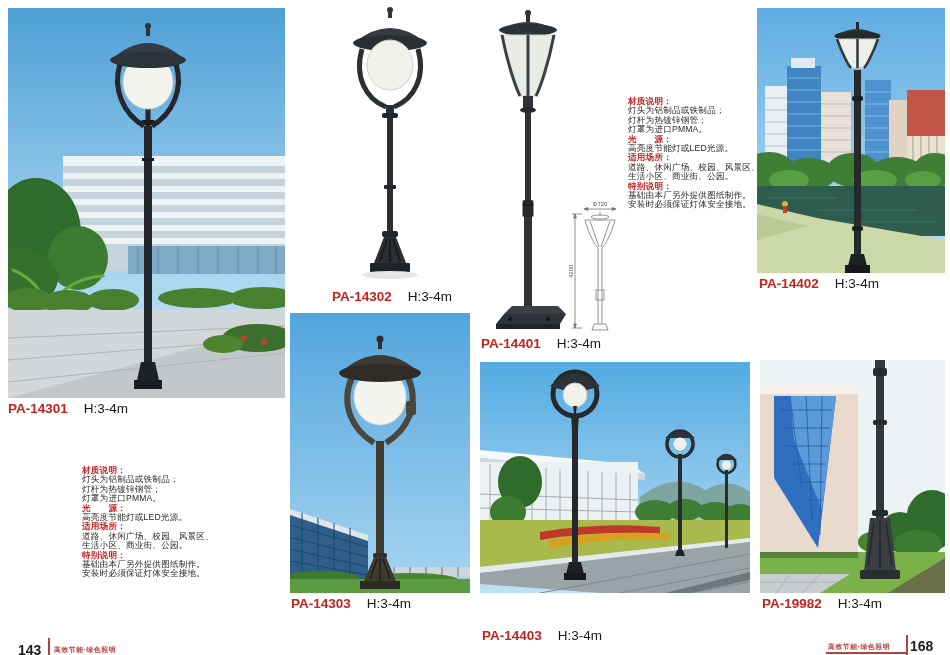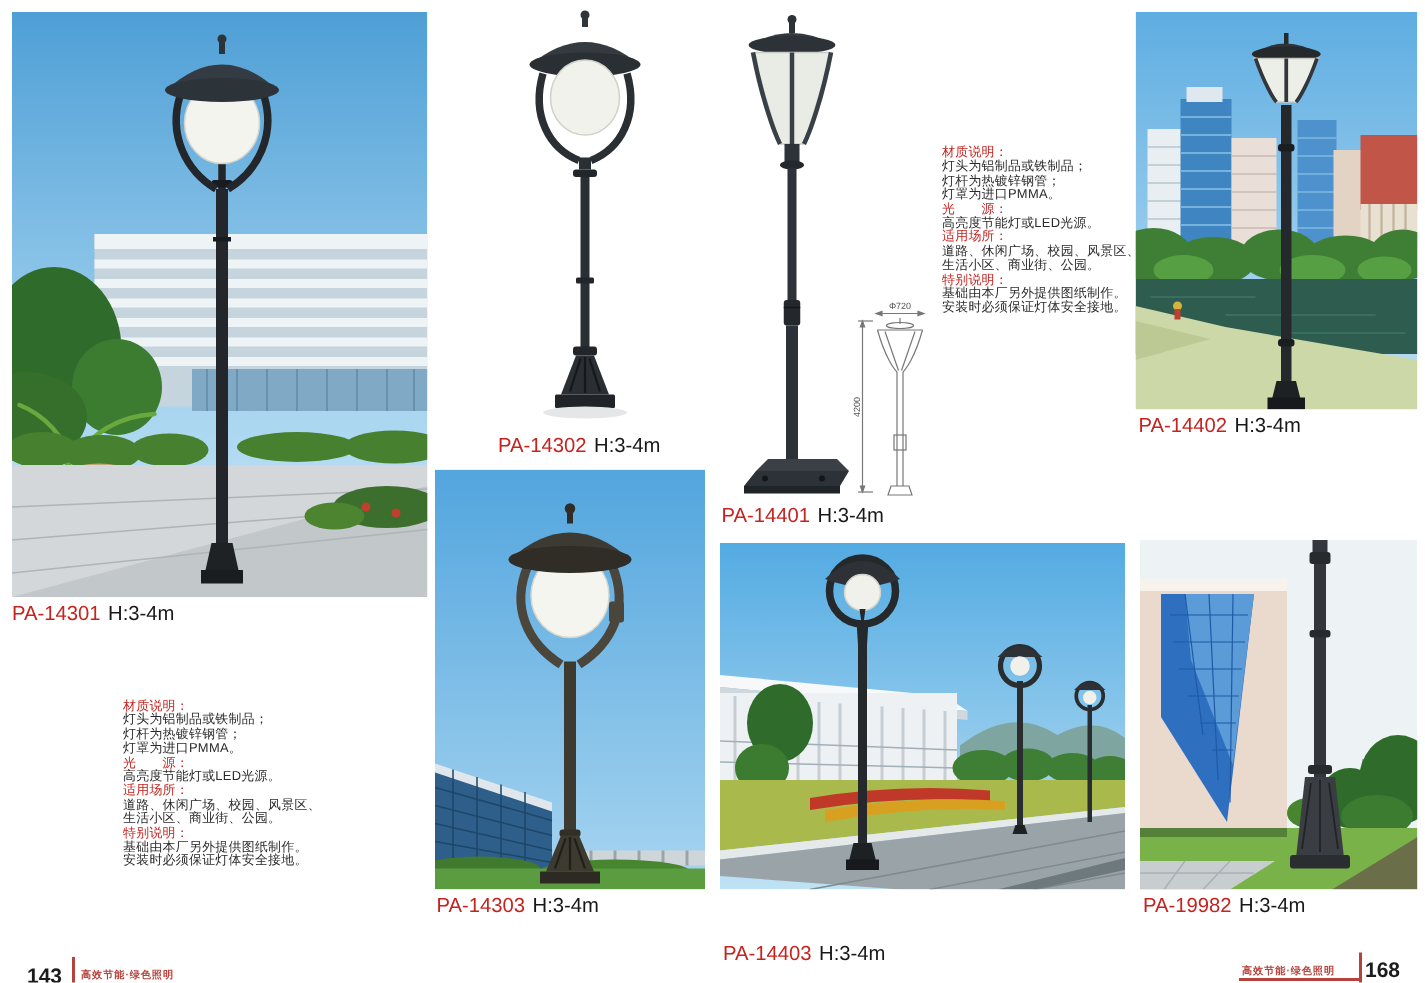--- a/index.html
+++ b/index.html
@@ -3,25 +3,25 @@
 <meta charset="utf-8">
 <style>
   html,body{margin:0;padding:0;}
   body{
     width:950px;height:655px;position:relative;background:#ffffff;
     font-family:"Liberation Sans","DejaVu Sans",sans-serif;overflow:hidden;
   }
   .photo{position:absolute;overflow:hidden;}
   .photo svg{display:block;}
   .prod-label{position:absolute;white-space:nowrap;font-size:13.5px;}
-  .prod-label .code{color:#c4231f;font-weight:normal;}
-  .prod-label .spec{color:#181818;margin-left:5px;font-weight:500;}
+  .prod-label .code{color:#c4231f;font-weight:bold;}
+  .prod-label .spec{color:#181818;margin-left:16px;font-weight:500;}
   .spec-block{position:absolute;width:200px;font-size:8.6px;line-height:9.4px;color:#2a2a2a;letter-spacing:.2px;}
   .spec-block .line{white-space:nowrap;}
-  .spec-block .header{color:#c4231f;font-weight:normal;}
+  .spec-block .header{color:#c4231f;font-weight:bold;}
   .footer{position:absolute;margin-top:20px;}
   .footer .pnum{position:absolute;font-size:14px;font-weight:bold;color:#1c1c1c;font-family:"Liberation Sans",sans-serif;}
   .footer .slogan{position:absolute;font-size:6.8px;color:#b5433d;font-weight:bold;letter-spacing:.6px;white-space:nowrap;}
   .redline{position:absolute;background:#b5433d;}
   .tech-draw{position:absolute;}
 </style>
 </head>
 <body>
 
 <div class="photo" style="left:8px;top:8px;width:277px;height:390px;">

